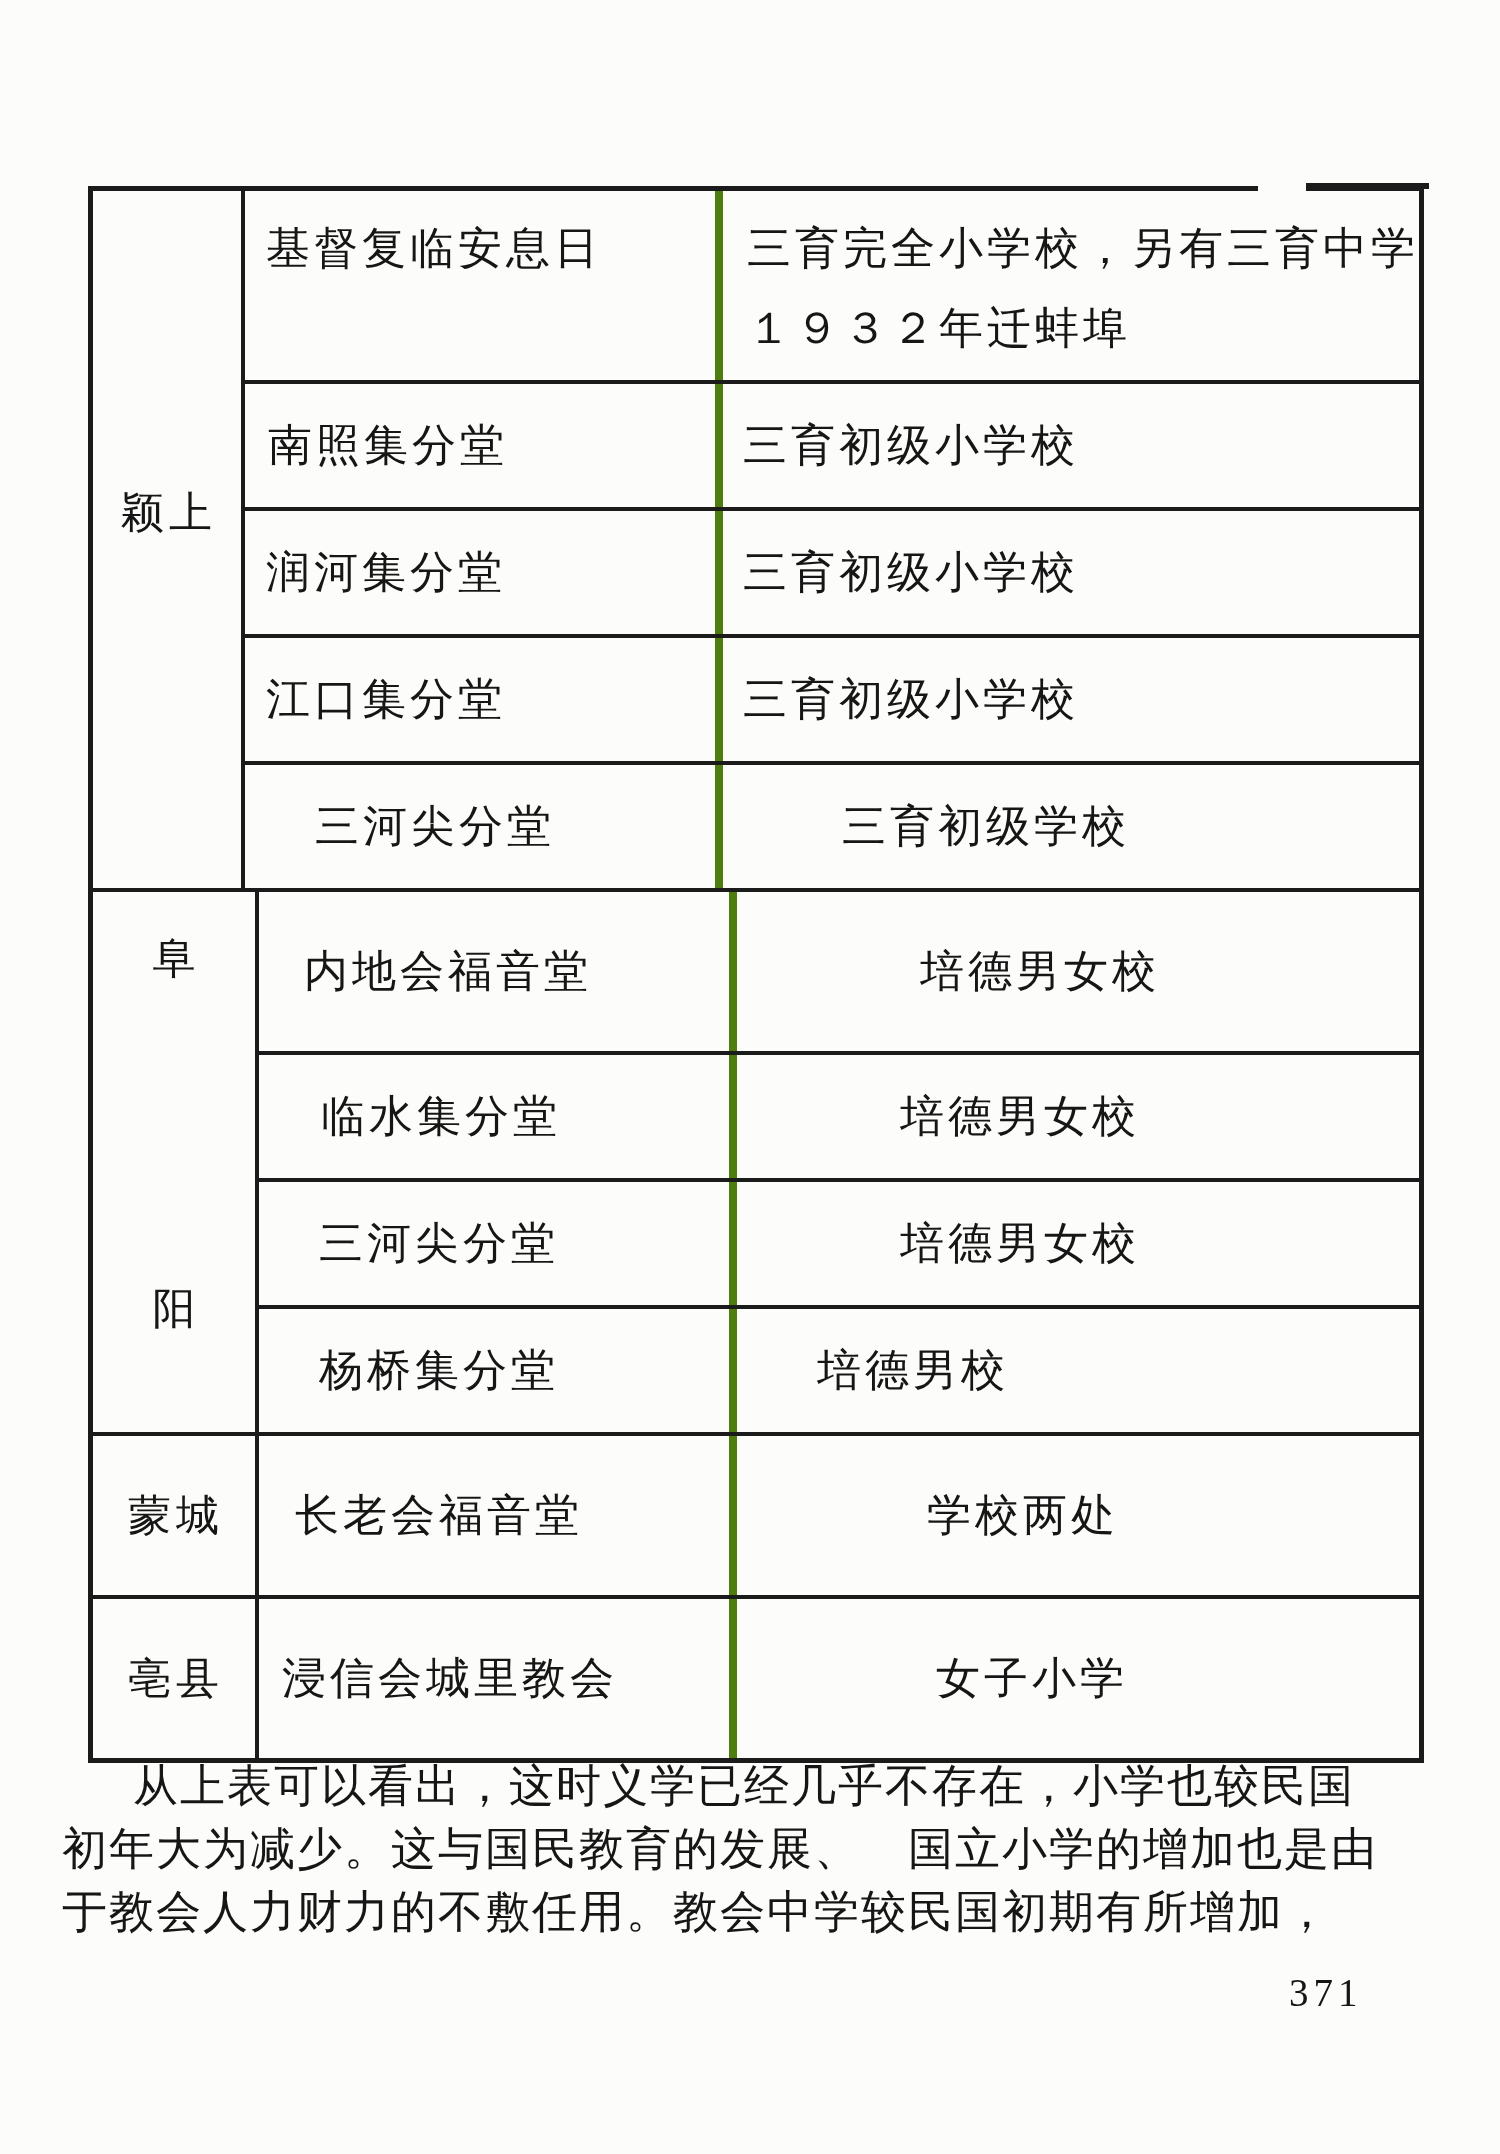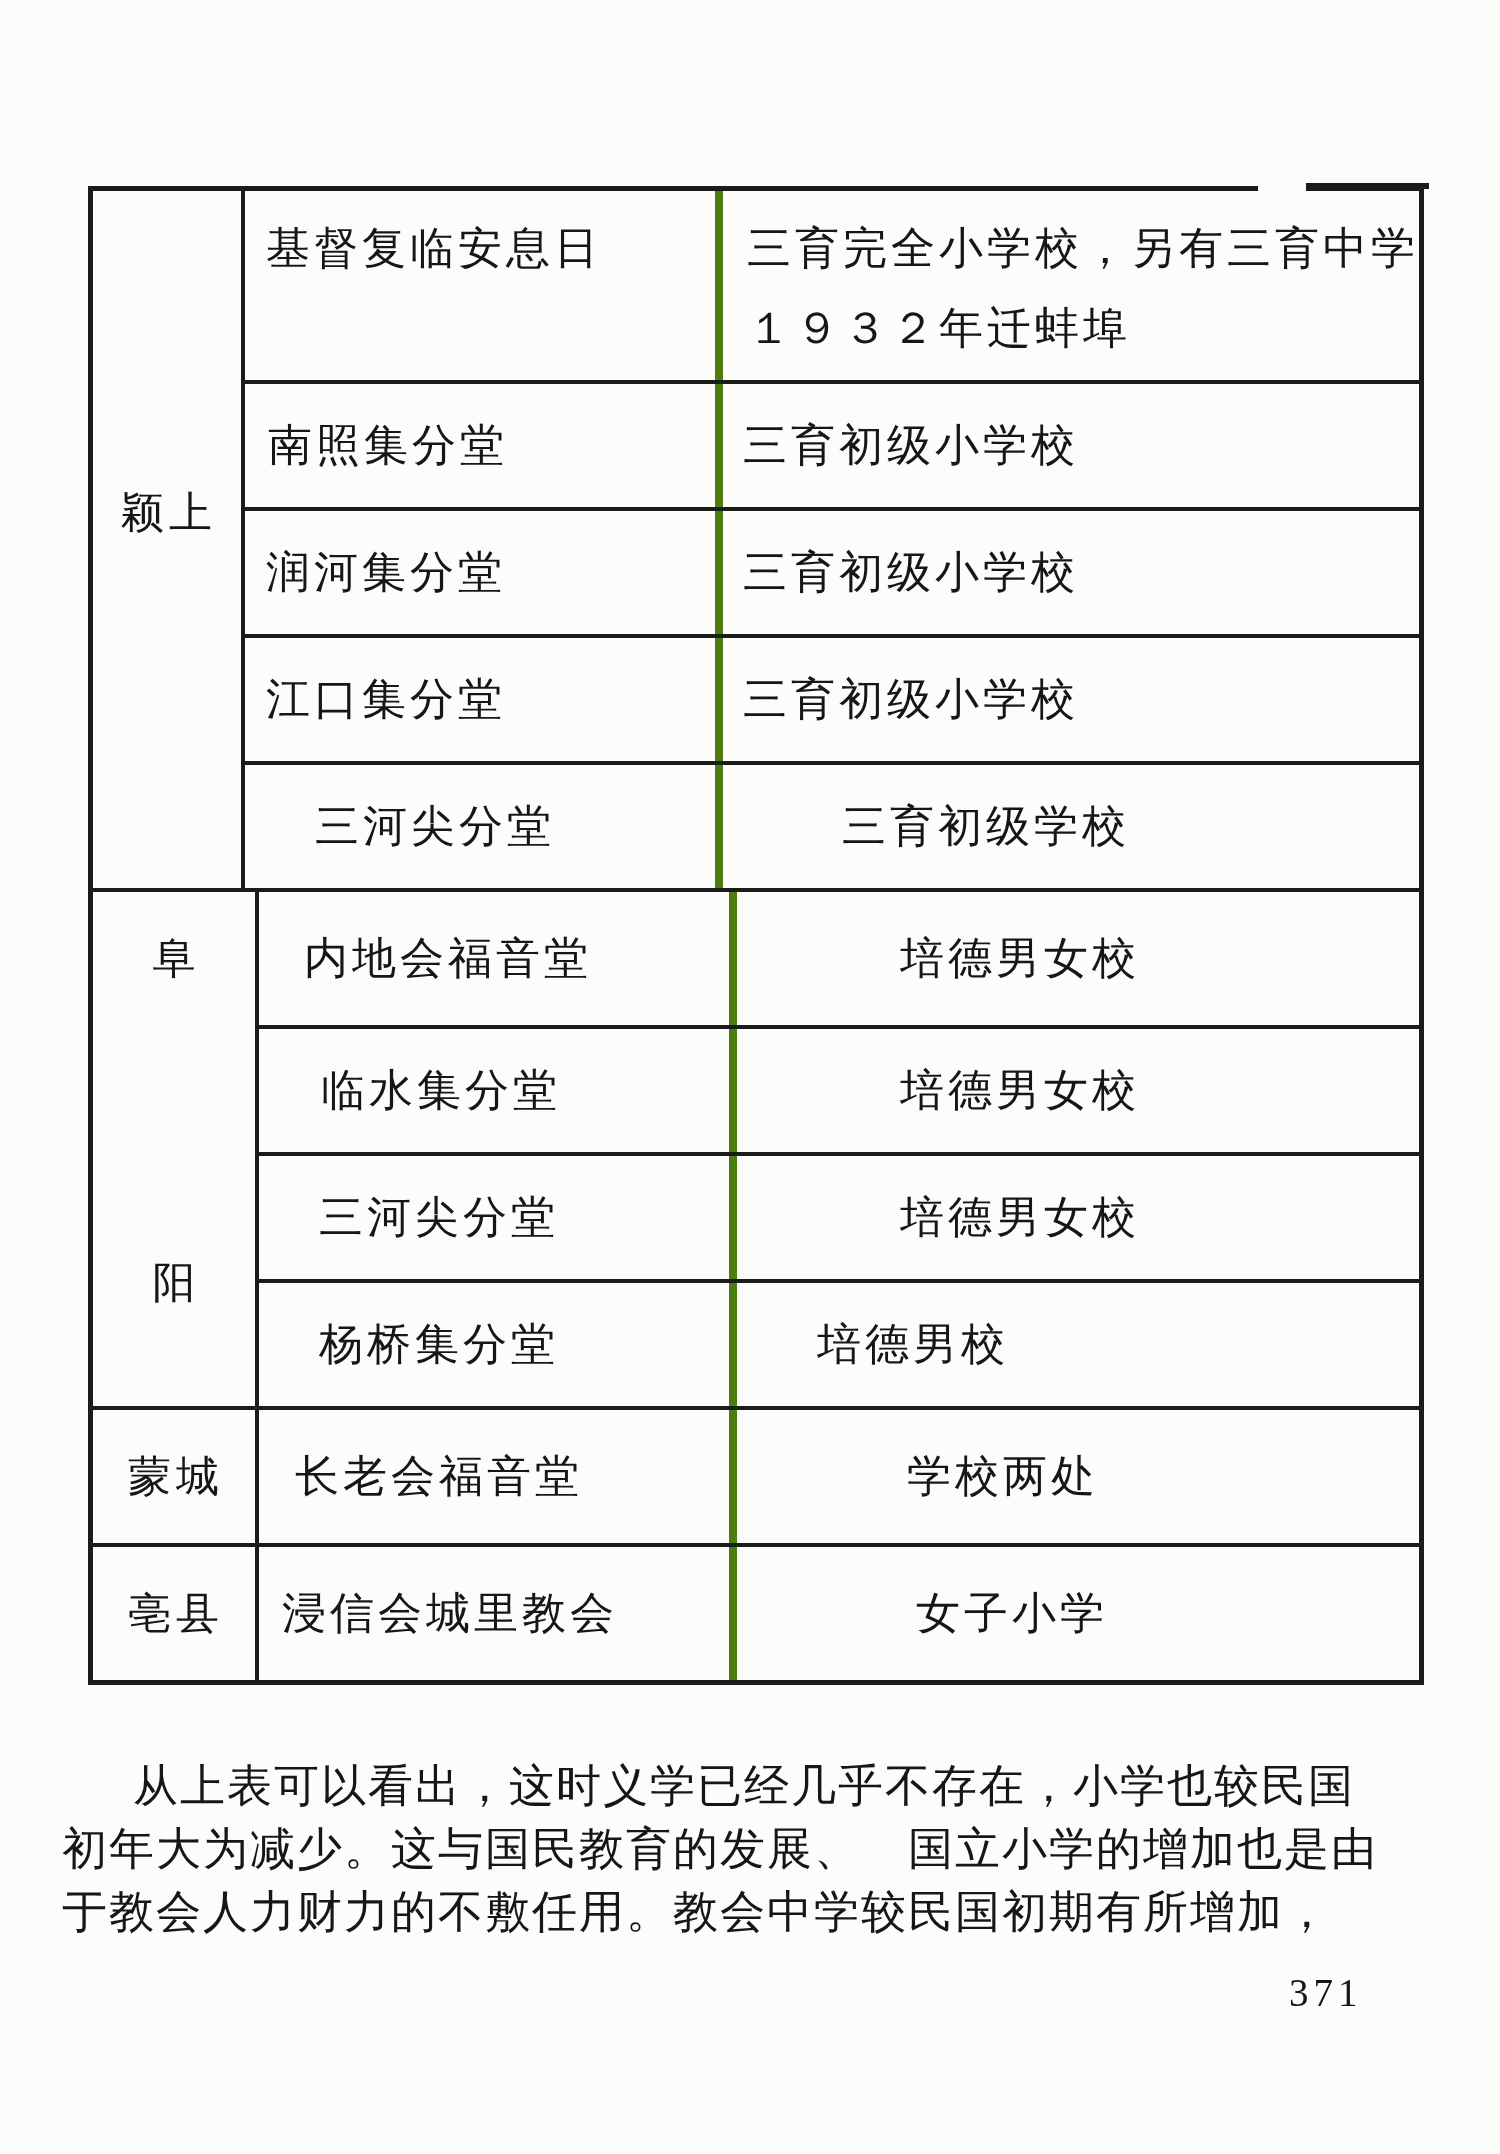--- a/index.html
+++ b/index.html
@@ -39,21 +39,21 @@
   .label-col {
     flex-direction: column;
     justify-content: space-between;
     padding: 38px 0 94px 0;
     letter-spacing: 0;
   }
   .rows { flex: 1; display: flex; flex-direction: column; }
   .row { display: flex; height: 127px; }
   .row + .row { border-top: 4px solid #1b1b1b; }
   .row.rA { height: 189px; }
-  .row.rB { height: 133px; }
+  .row.rB { height: 159px; gap: 20px; }
   .church {
     width: 478px;
     border-right: 8px solid #4d7c0f;
     display: flex;
     align-items: center;
     font-size: 44px;
     letter-spacing: 4px;
     font-weight: 500;
     white-space: nowrap;
   }

